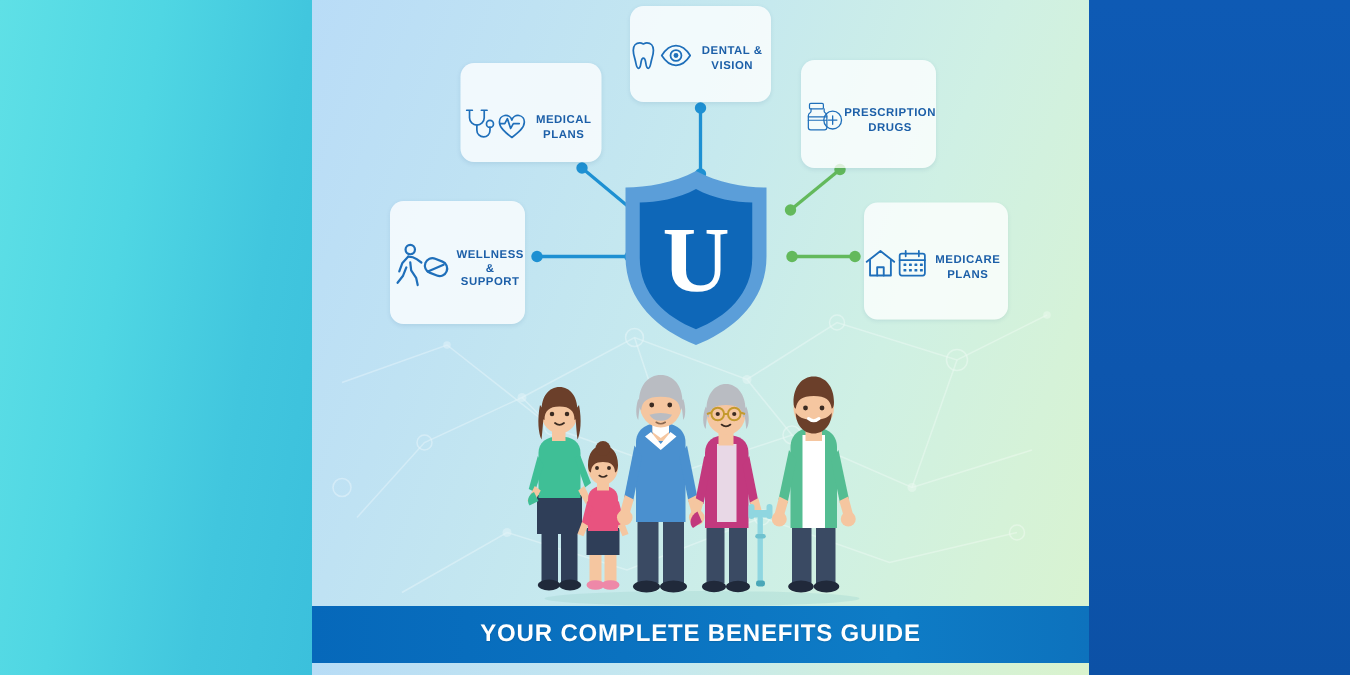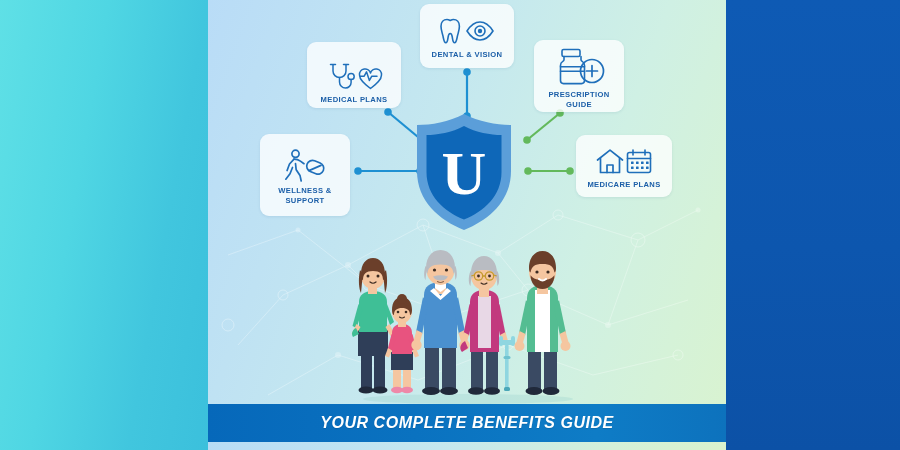--- a/index.html
+++ b/index.html
@@ -31,56 +31,55 @@
   
   .diagram{position:absolute;left:0;top:0;width:518px;height:235px;}
   .links{position:absolute;left:0;top:0;width:518px;height:235px;}
 
   
   .card{
     position:absolute;
     background:rgba(255,255,255,.78);
     border-radius:9px;
     box-shadow:0 1px 3px rgba(30,80,130,.10);
-    display:flex;flex-direction:column;align-items:center;justify-content:center;
+    display:flex;flex-direction:row;align-items:center;justify-content:center;
     box-sizing:border-box;
   }
   .card .ico{display:block;}
   .card .lbl{
     margin-top:3px;
     color:#1c5fa8;
     font-size:7.6px;
     font-weight:bold;
     letter-spacing:.35px;
     line-height:1.22;
     text-align:center;
     white-space:pre-line;
   }
   .c-medical  {left:99px; top:42px;  width:94px;height:66px;padding-top:16px;}
   .c-dental   {left:212px;top:4px;   width:94px;height:64px;padding-top:2px;}
   .c-rx       {left:326px;top:40px;  width:90px;height:72px;padding-top:4px;}
   .c-wellness {left:52px; top:134px; width:90px;height:82px;padding-top:4px;}
-  .c-medicare {left:368px;top:135px; width:96px;height:62px;padding-top:4px;}
+  .c-medicare {left:368px;top:135px; width:96px;height:78px;padding-top:4px;}
 
   
   .shield{position:absolute;left:201px;top:112px;width:110px;height:120px;}
 
   
   .family{position:absolute;left:130px;top:240px;width:260px;height:165px;}
 
   
   .banner{
     position:absolute;left:208px;top:404px;width:518px;height:38px;
     background:linear-gradient(90deg,#0668ba 0%,#0a72c0 40%,#0e7cc6 75%,#0d72bd 100%);
     display:flex;align-items:center;justify-content:center;
   }
   .banner-txt{
     color:#ffffff;font-size:16px;font-weight:bold;letter-spacing:.55px;
     text-shadow:0 1px 1px rgba(0,0,0,.12);
-    font-style:italic;
   }
   .banner-strip{
     position:absolute;left:208px;top:442px;width:518px;height:8px;
     background:linear-gradient(100deg,#b7dcf6 0%,#c5e8ef 45%,#d3f1d9 78%,#d9f3cd 100%);
   }
 </style>
 </head>
 <body>
 
 <div id="stage">
@@ -190,21 +189,21 @@
             <rect x="11" y="2.5" width="18" height="7" rx="1.6"></rect>
             <path d="M13 9.5v3.2c0 .8-.5 1.3-1.2 1.7-1.4.8-2.3 2.2-2.3 3.9v15.3c0 1.6 1.3 3 3 3h18c1.7 0 3-1.4 3-3V18.3c0-1.7-.9-3.1-2.3-3.9-.7-.4-1.2-.9-1.2-1.7V9.5"></path>
             <path d="M9.5 19.8h24M9.5 24.2h24"></path>
           </g>
           <g fill="none" stroke="#1f6fba" stroke-width="1.7" stroke-linecap="round" stroke-linejoin="round">
             <circle cx="41" cy="24" r="11.5"></circle>
             <path d="M41 18.5v11M35.5 24h11"></path>
           </g>
         </svg>
         <span class="lbl">PRESCRIPTION
-GUIDE</span>
+DRUGS</span>
       </div>
 
       <div class="card c-wellness">
         <svg class="ico" width="50" height="34" viewBox="0 0 50 34">
           <g fill="none" stroke="#1f6fba" stroke-width="1.7" stroke-linecap="round" stroke-linejoin="round">
             <circle cx="15.5" cy="4.8" r="3.6"></circle>
             <path d="M14 10.2 9.5 15l-2.4 6.5"></path>
             <path d="M14 10.2c2.4 0 4.6.6 6.4 1.9l3.6 2.6"></path>
             <path d="M15.5 14.6l.7 6.2 3.8 5.6 1.2 5.6"></path>
             <path d="M12.5 18.5 10 24.8l-4.2 5.4"></path>

